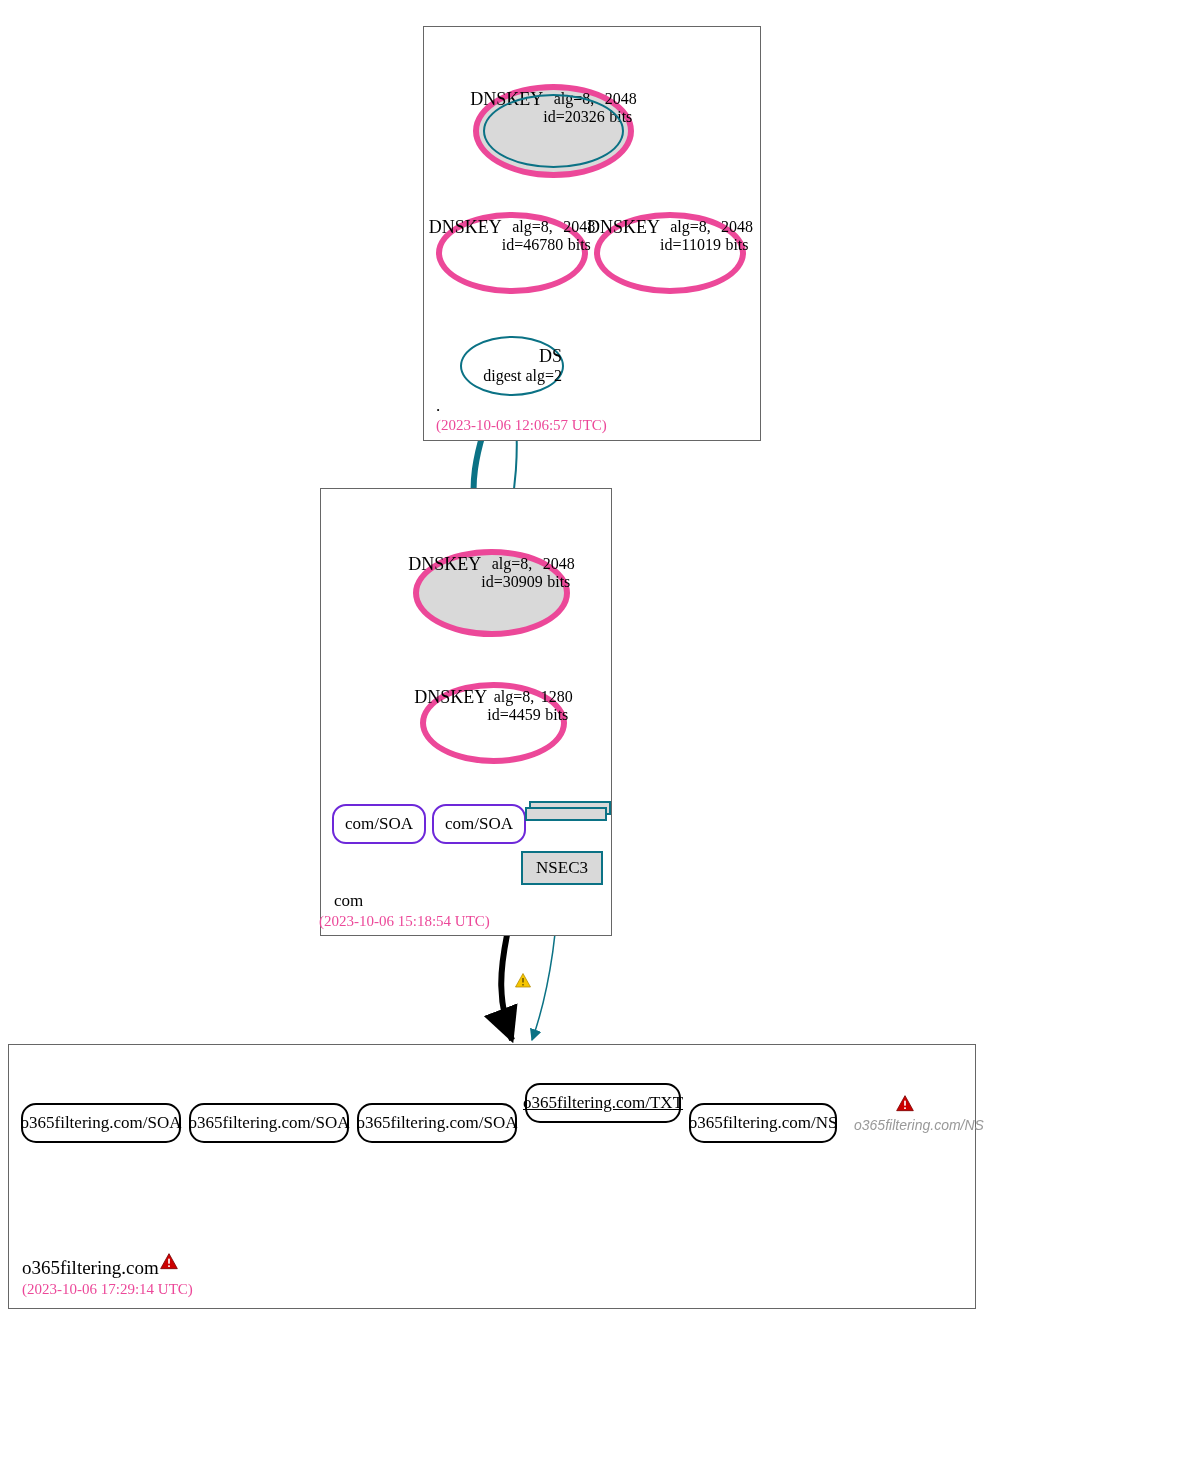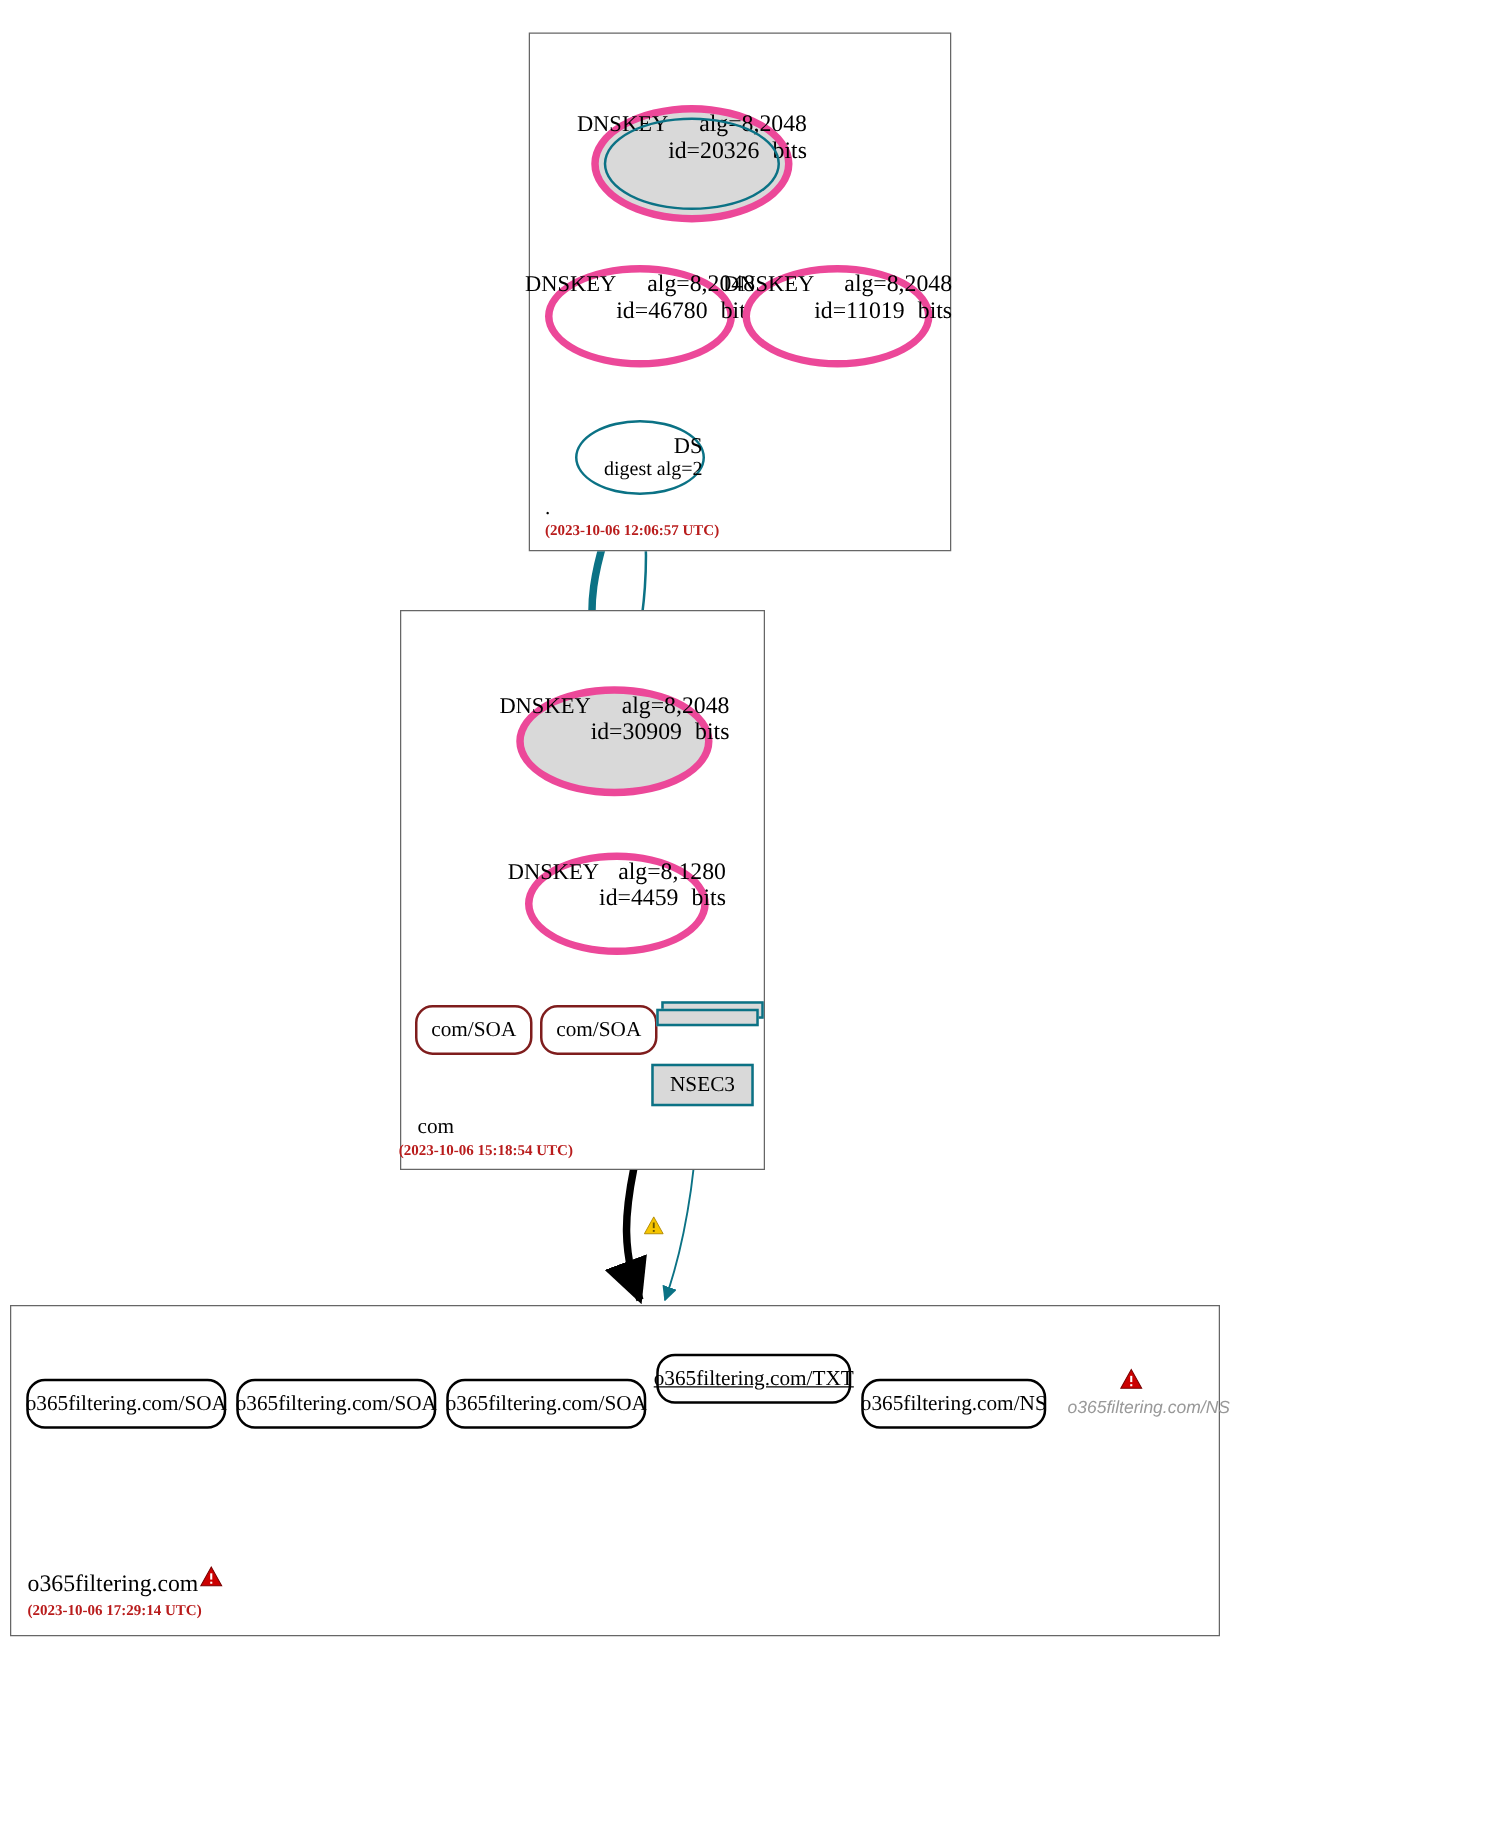--- a/index.html
+++ b/index.html
@@ -16,23 +16,22 @@
     border: 1px solid #666;
     background: #fff;
   }
   .zone-label {
     position: absolute;
     font-size: 17px;
     color: #000;
   }
   .zone-ts {
     position: absolute;
-    font-size: 12px;
-    color: #b91c1c;
-    font-weight: bold;
+    font-size: 15px;
+    color: #ec4899;
   }
   .dnskey {
     position: absolute;
     text-align: center;
     border: 6px solid #ec4899;
     border-radius: 50%;
     background: #fff;
     display: flex;
     justify-content: center;
     line-height: 1.1;
@@ -40,35 +39,35 @@
   .dnskey.sep { background: #d9d9d9; }
   .dnskey.double::after {
     content: "";
     position: absolute;
     inset: 4px;
     border: 2px solid #0b7285;
     border-radius: 50%;
     pointer-events: none;
   }
   .dnskey .t1 { font-size: 18px; }
-  .dnskey .t2 { font-size: 19px; text-align: right; }
+  .dnskey .t2 { font-size: 16px; }
   .ds-node {
     position: absolute;
     text-align: center;
     border: 2px solid #0b7285;
     border-radius: 50%;
     background: #fff;
     display: flex;
     flex-direction: column;
     justify-content: center;
     line-height: 1.1;
   }
   .rr-node {
     position: absolute;
-    border: 2px solid #7f1d1d;
+    border: 2px solid #6d28d9;
     border-radius: 14px;
     background: #fff;
     font-size: 17px;
     display: flex;
     align-items: center;
     justify-content: center;
   }
   .rr-node.black { border-color: #000; border-radius: 15px; }
   .nsec3 {
     position: absolute;

